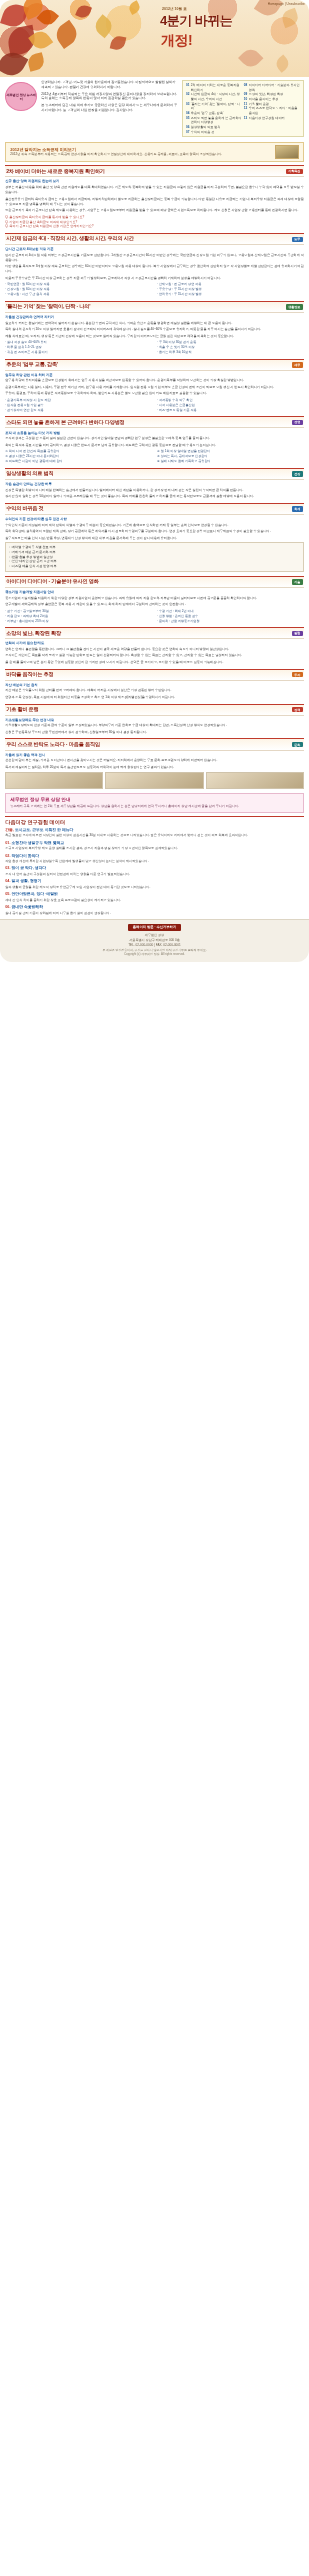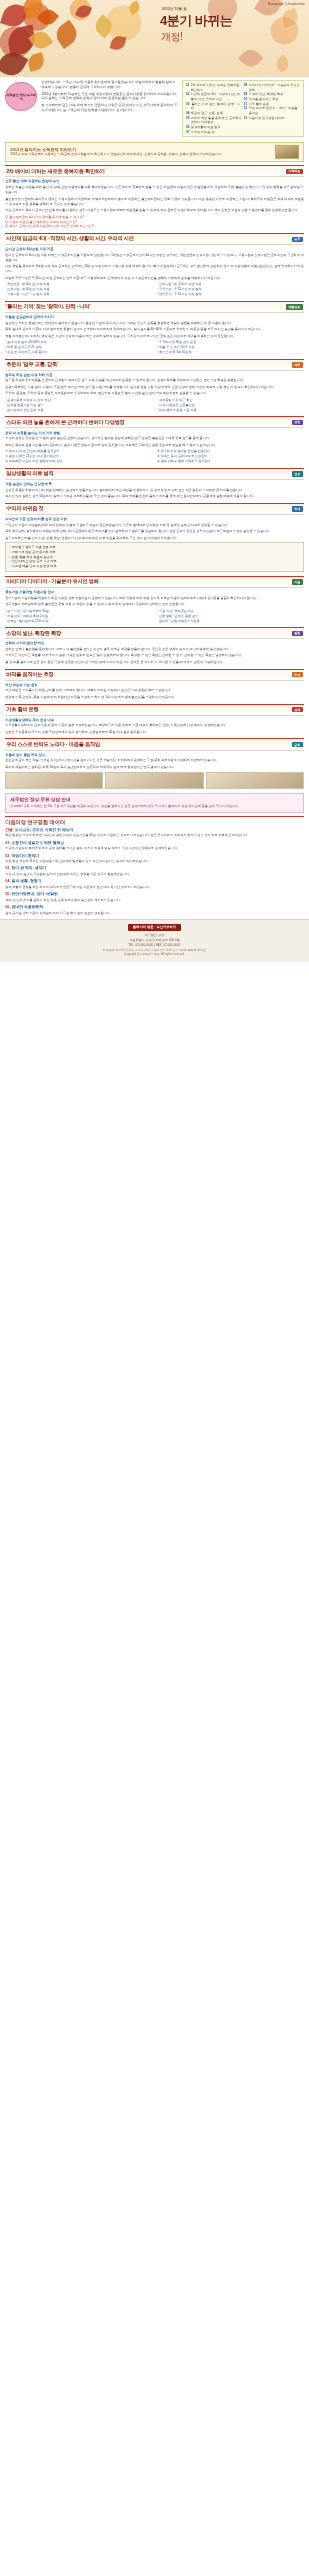--- a/index.html
+++ b/index.html
@@ -5,21 +5,21 @@
   * { box-sizing: border-box; }
   html, body { margin:0; padding:0; }
   body {
     width:309px;
     font-family:"Liberation Sans","DejaVu Sans",sans-serif;
     font-size:3.3px;
     line-height:1.45;
     color:#2b2b2b;
     background:#ffffff;
   }
-  .page { width:309px; position:relative; overflow:hidden; }
+  .page { width:309px; position:relative; overflow:hidden;border-radius:12px; }
 
   
   .hero {
     position:relative;
     height:77px;
     background:
       radial-gradient(circle at 12% 22%, rgba(215,60,20,.55) 0 13.4px, rgba(215,60,20,0) 14px),
       radial-gradient(circle at 26% 12%, rgba(236,140,30,.5) 0 10.3px, rgba(236,140,30,0) 10.8px),
       radial-gradient(circle at 5% 55%, rgba(180,40,15,.45) 0 15.5px, rgba(180,40,15,0) 16px),
       radial-gradient(circle at 40% 30%, rgba(240,170,50,.35) 0 17.5px, rgba(240,170,50,0) 18px),
@@ -38,21 +38,21 @@
     position:absolute; top:2.1px; right:4.1px;
     font-size:3.1px; color:#7a4b22; letter-spacing:0.1px;
   }
   .hero-title {
     position:absolute; left:160px; top:12.4px;
     font-size:13px; font-weight:bold; color:#7d1d0f;
     letter-spacing:-0.5px; text-shadow:0 0.5px 0 #fff3dd;
   }
   .hero-sub {
     position:absolute; left:161px; top:30px;
-    font-size:10px; font-weight:normal; color:#b8361f;
+    font-size:14px; font-weight:bold; color:#b8361f;
     letter-spacing:-0.5px;
   }
   .hero-date {
     position:absolute; left:162px; top:7.2px;
     font-size:3.6px; color:#8a5a2b; font-weight:bold;
   }
 
   
   .introwrap { display:flex; padding:3.1px 5.2px 2.1px 5.2px; gap:4.1px; }
   .stamp {

